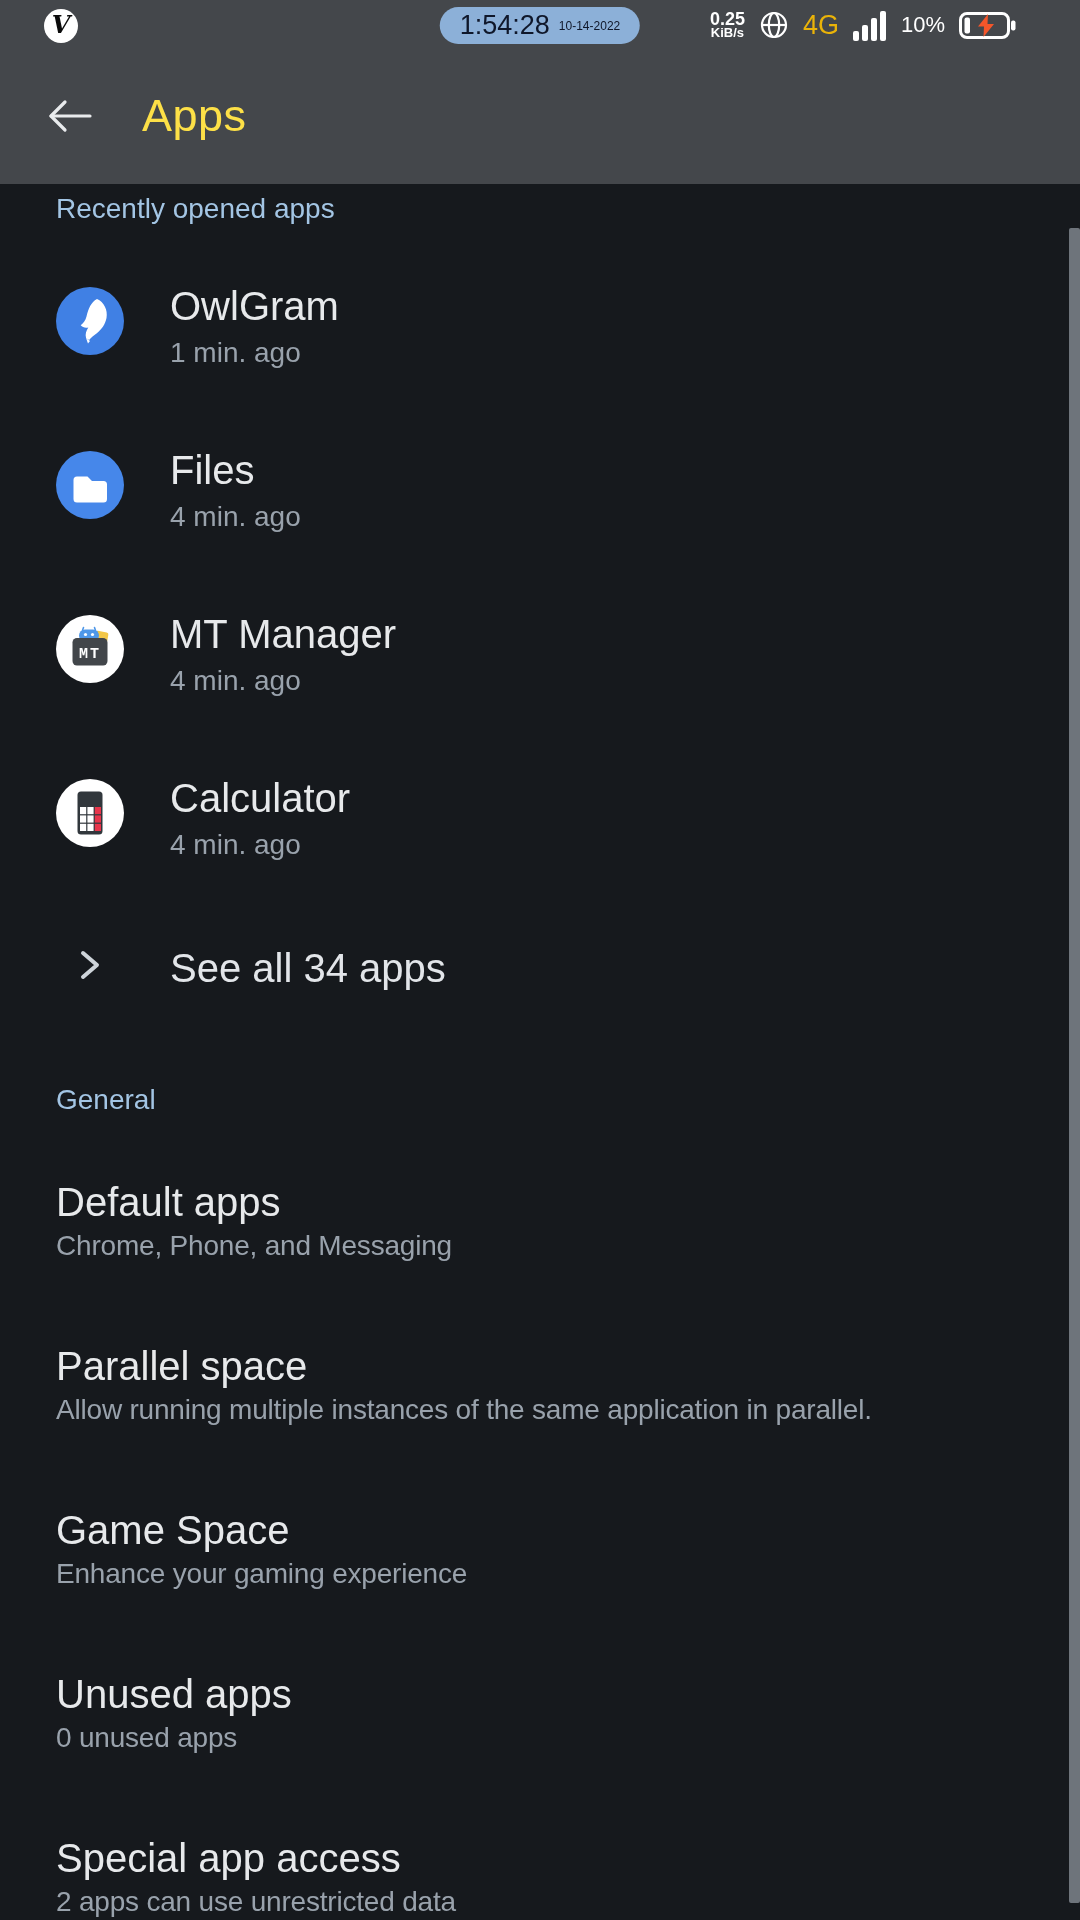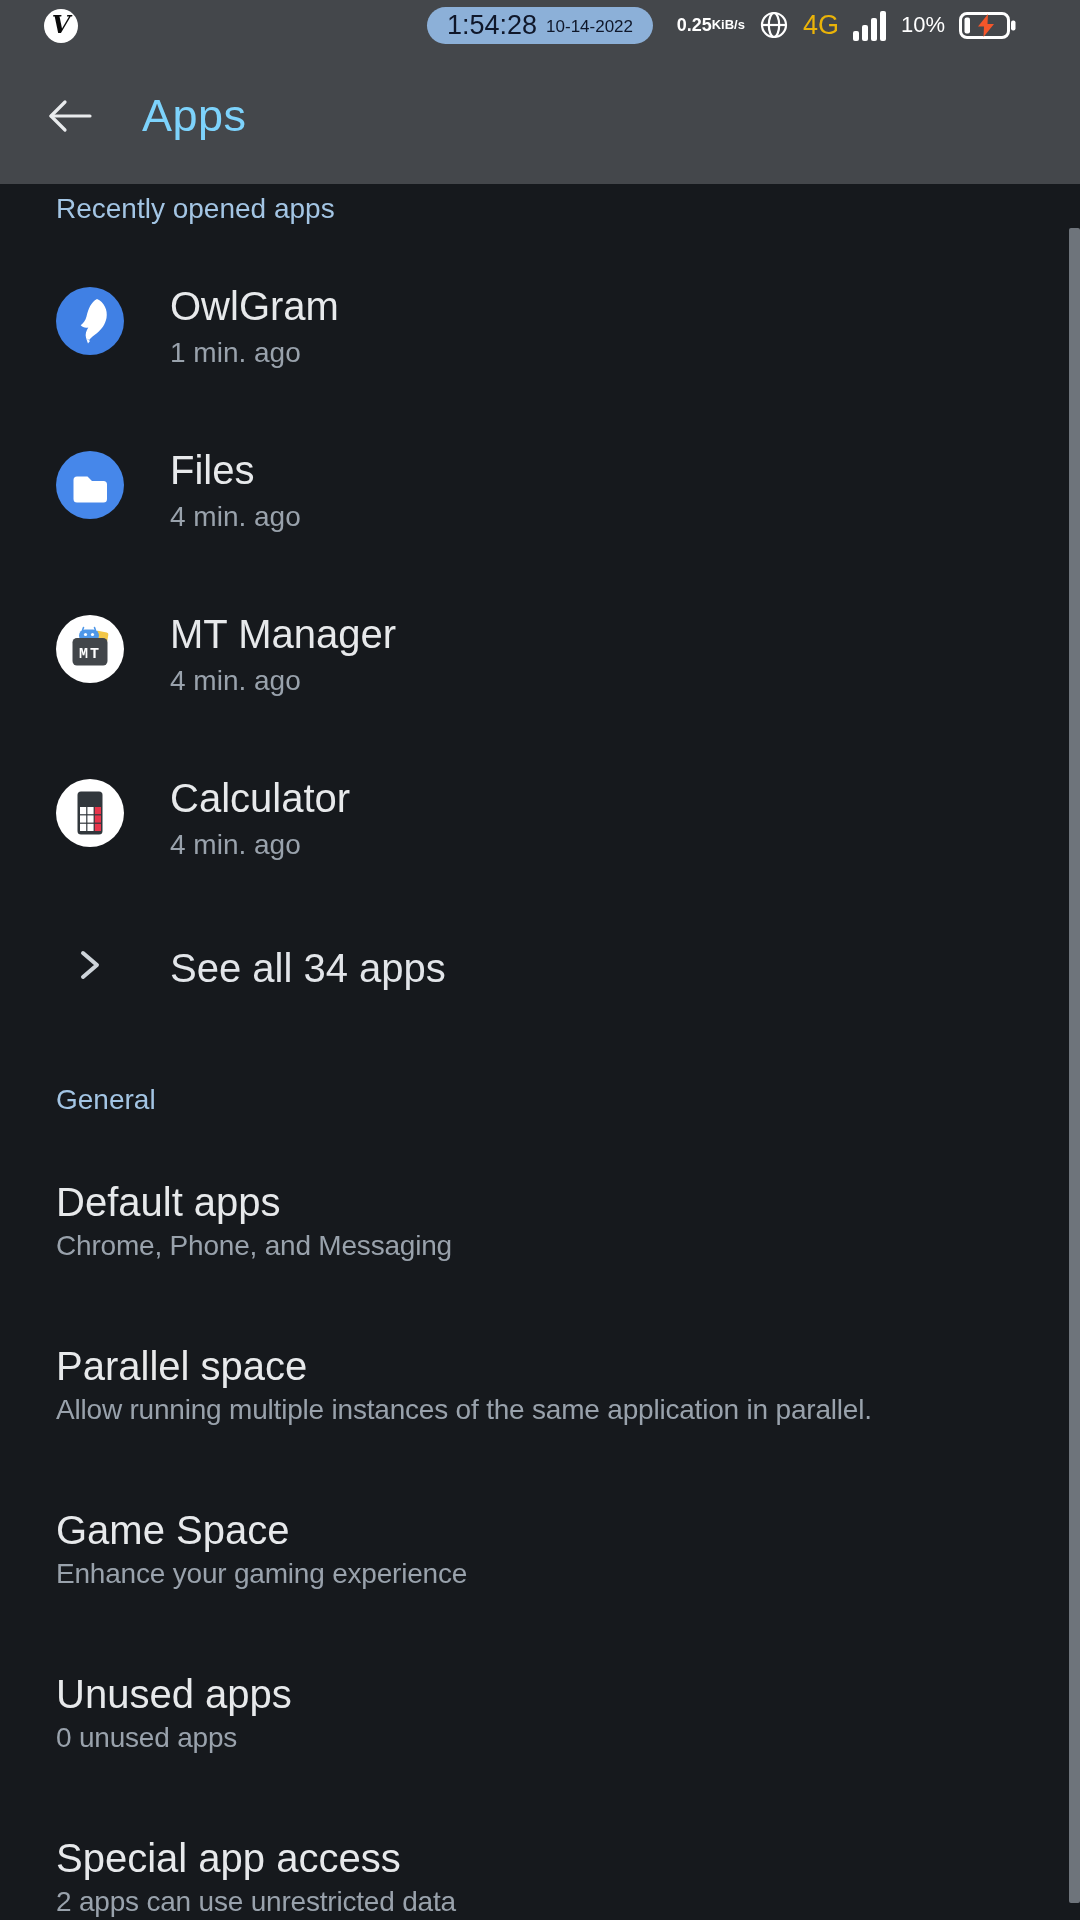--- a/index.html
+++ b/index.html
@@ -24,32 +24,32 @@
   .v-badge span {
     font-family:"DejaVu Serif", serif; font-style:italic; font-weight:bold;
     font-size:24px; color:#0b0b0b; line-height:1; transform:translateY(-1px);
   }
   .time-pill {
     position:absolute; left:50%; top:7px; transform:translateX(-50%);
     background:#8cb0d8; border-radius:19px; height:37px;
     display:flex; align-items:center; padding:0 20px; gap:9px; color:#0f172a;
   }
   .time-pill .time { font-size:27px; line-height:1; }
-  .time-pill .date { font-size:17px; line-height:1; margin-top:1px; }
+  .time-pill .date { font-size:12px; line-height:1; margin-top:1px; }
   .status-right { margin-left:auto; display:flex; align-items:center; gap:14px; margin-top:2px; }
-  .netspeed { display:flex; flex-direction:row; align-items:center; color:#fff; font-weight:bold; }
+  .netspeed { display:flex; flex-direction:column; align-items:center; color:#fff; font-weight:bold; }
   .netspeed .val  { font-size:18px; line-height:16px; }
   .netspeed .unit { font-size:13px; line-height:12px; }
   .fourg { font-size:27px; color:#eab308; }
   .battpct { font-size:22px; color:#fff; }
   .icon-svg { display:block; }
 
   .appbar { height:136px; display:flex; align-items:center; padding-left:42px; }
   .back-btn { width:56px; height:56px; display:flex; align-items:center; justify-content:center; }
-  .page-title { font-size:45px; font-weight:normal; color:#7dd3fc; margin-left:44px; letter-spacing:0.5px; }
+  .page-title { font-size:45px; font-weight:normal; color:#fde047; margin-left:44px; letter-spacing:0.5px; }
 
   
   .content { background:#16191d; }
   .section-label {
     color:#a3c5e4; font-size:28px; line-height:30px; padding-left:56px;
   }
   .label-recent { padding-top:10px; }
   .label-general { margin-top:50px; }
 
   .rows { margin-top:15px; }

